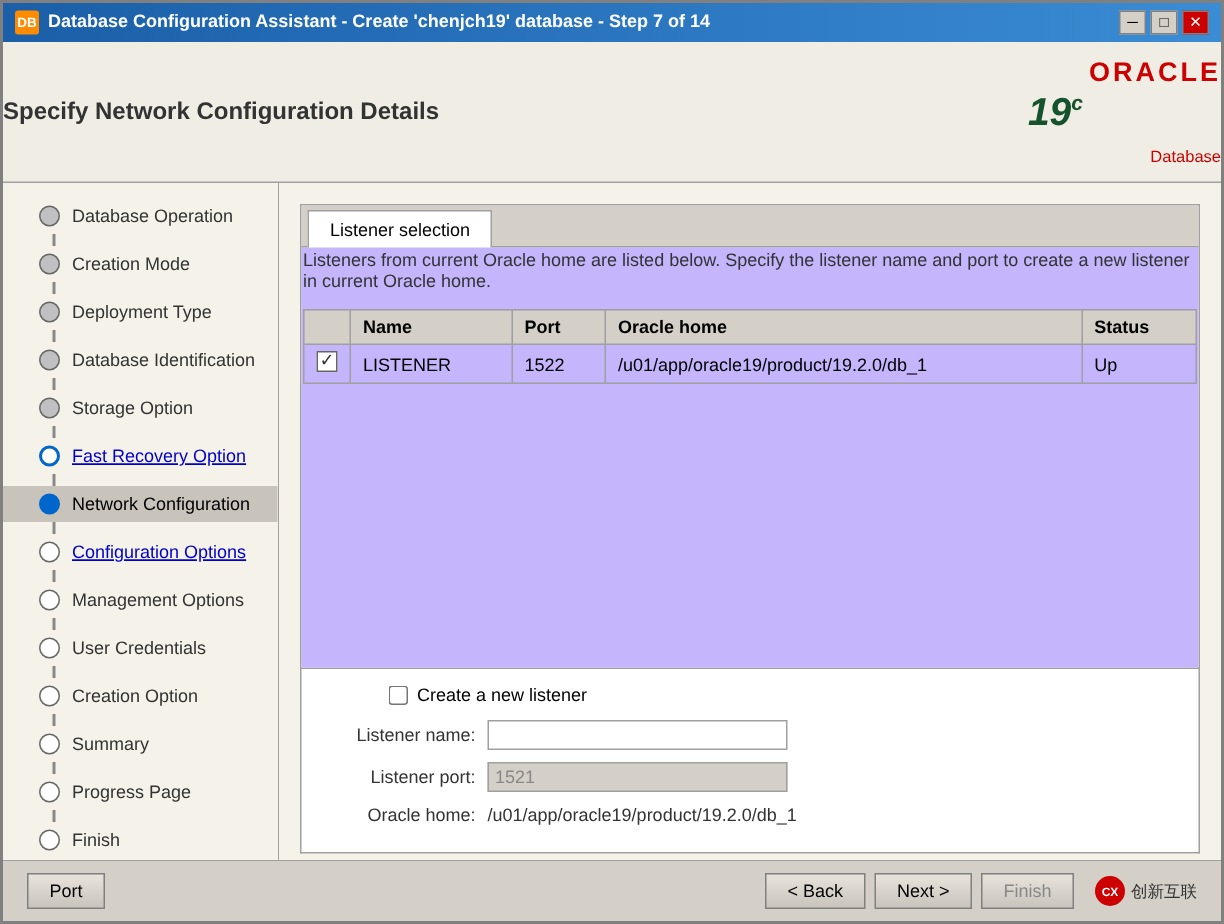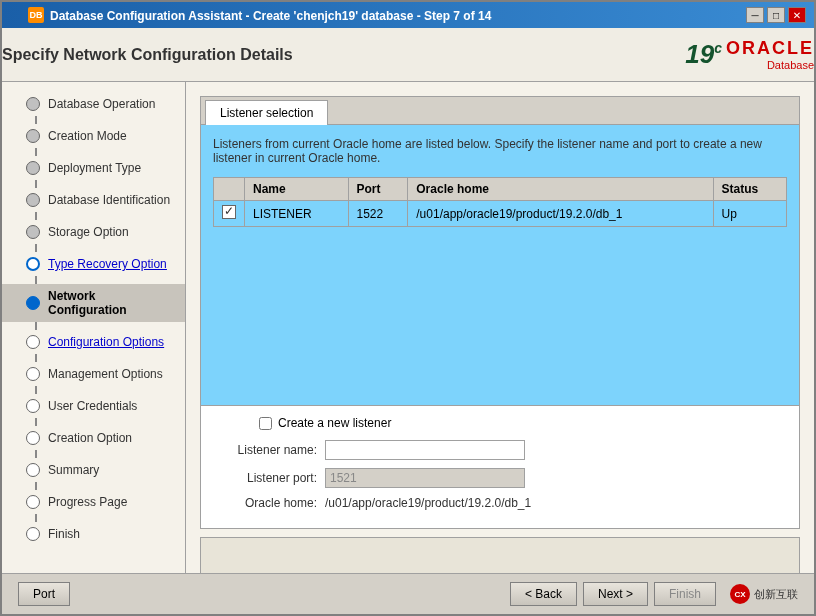--- a/index.html
+++ b/index.html
@@ -23,23 +23,22 @@
       color: white;
       padding: 4px 8px;
       display: flex;
       align-items: center;
       justify-content: space-between;
       height: 26px;
       flex-shrink: 0;
     }
     .titlebar-left {
       display: flex;
-      align-items: flex-end;
+      align-items: flex-start;
       gap: 6px;
-      margin-left: 18px;
     }
     .titlebar-icon {
       width: 16px;
       height: 16px;
       background: #ff8c00;
       border-radius: 2px;
       display: flex;
       align-items: center;
       justify-content: center;
       font-size: 9px;
@@ -166,22 +165,22 @@
       margin-top: 2px;
       margin-left: 4px;
       position: relative;
       top: 1px;
     }
     .tab.active {
       background: white;
       z-index: 1;
     }
     .tab-content {
-      padding: 12px;
-      background: #7dd3fc;
+      padding: 1px;
+      background: #c4b5fd;
       min-height: 280px;
     }
     .description-text {
       font-size: 12px;
       color: #333;
       margin-bottom: 12px;
     }
     .listener-table {
       width: 100%;
       border-collapse: collapse;
@@ -321,21 +320,21 @@
       <div class="titlebar-btn" style="background:#cc0000;color:white;">✕</div>
     </div>
   </div>
 
   <div class="header-bar">
     <div class="header-title">Specify Network Configuration Details</div>
     <div class="oracle-logo-block">
       <span style="font-size:26px;font-weight:bold;color:#14532d;font-style:italic;">19<sup style="font-size:14px;">c</sup></span>
       <div>
         <div style="font-size:18px;font-weight:bold;color:#cc0000;letter-spacing:2px;">ORACLE</div>
-        <div style="font-size:11px;color:#cc0000;text-align:right;">Database</div>
+        <div style="font-size:11px;color:#cc0000;text-align:right;margin-top:40px;">Database</div>
       </div>
     </div>
   </div>
 
   <div class="main-content">
 
     <div class="sidebar">
       <div class="sidebar-item">
         <div class="step-icon completed"></div>
         <span>Database Operation</span>
@@ -356,26 +355,26 @@
         <span>Database Identification</span>
       </div>
       <div class="step-connector"></div>
       <div class="sidebar-item">
         <div class="step-icon completed"></div>
         <span>Storage Option</span>
       </div>
       <div class="step-connector"></div>
       <div class="sidebar-item link">
         <div class="step-icon active-blue"></div>
-        <span style="color:#0000cc;text-decoration:underline;">Type Recovery Option</span>
+        <span style="color:#0000cc;text-decoration:underline;">Fast Recovery Option</span>
       </div>
       <div class="step-connector"></div>
       <div class="sidebar-item current" style="background:#c8c4bc;">
         <div class="step-icon active-filled" style="background:#0066cc;border-color:#0066cc;"></div>
-        <span style="font-weight:bold;">Network Configuration</span>
+        <span style="font-weight:normal;">Network Configuration</span>
       </div>
       <div class="step-connector"></div>
       <div class="sidebar-item link">
         <div class="step-icon"></div>
         <span style="color:#0000cc;text-decoration:underline;">Configuration Options</span>
       </div>
       <div class="step-connector"></div>
       <div class="sidebar-item">
         <div class="step-icon"></div>
         <span>Management Options</span>

